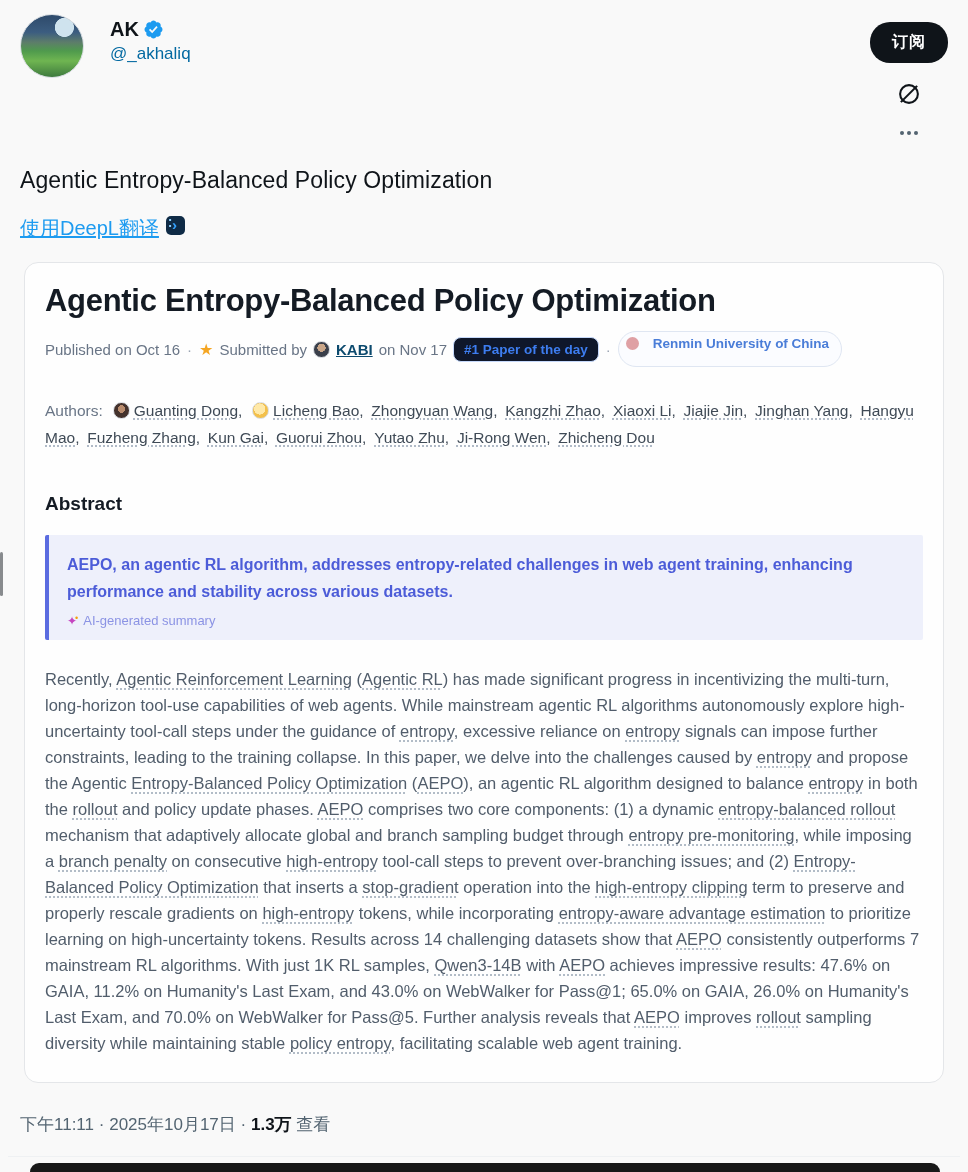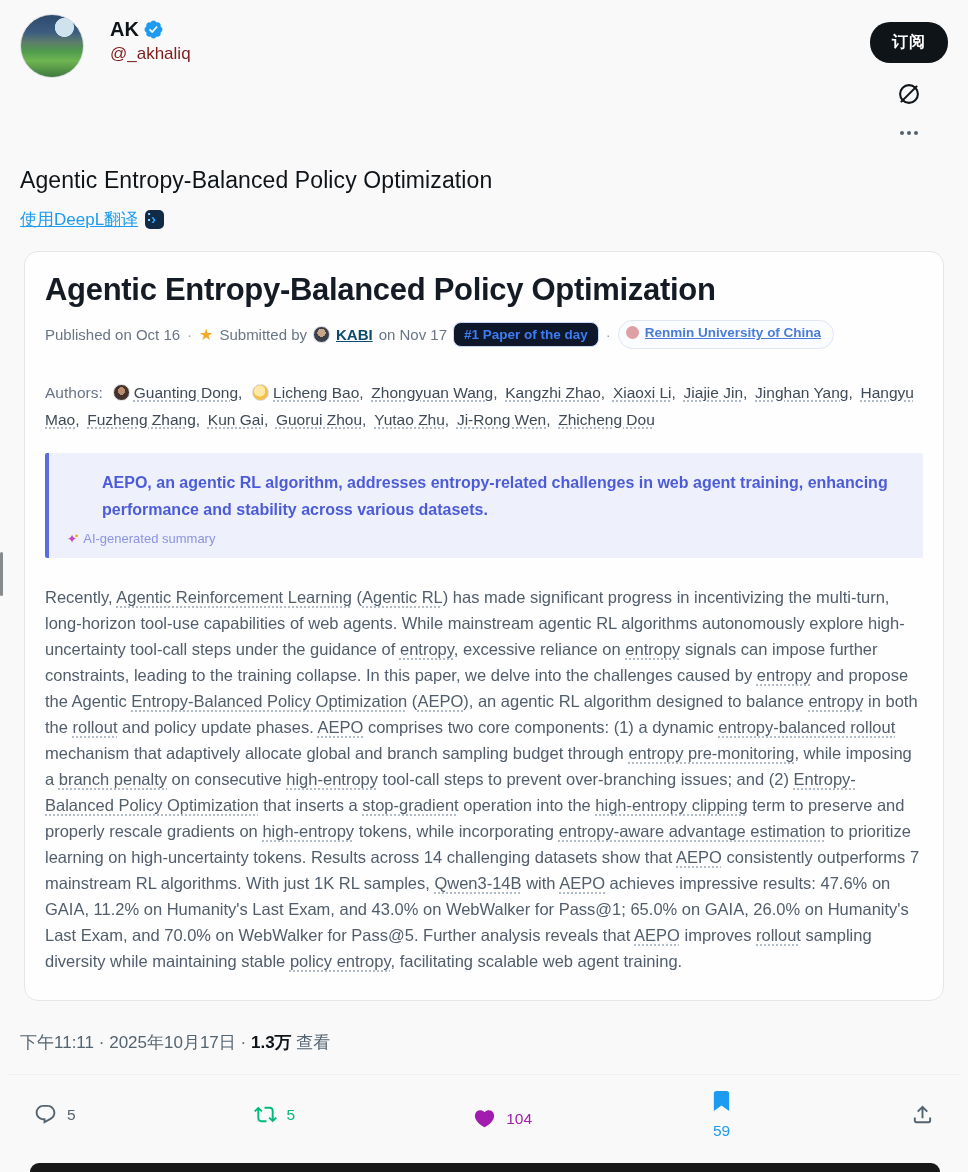--- a/index.html
+++ b/index.html
@@ -14,34 +14,34 @@
     width:64px; height:64px; border-radius:50%; flex:0 0 64px; overflow:hidden;
     background:
       radial-gradient(circle at 70% 20%, #cfe3ee 0 14%, transparent 15%),
       linear-gradient(180deg,#2e4a6b 0%,#3c5d80 28%,#5d7d6a 44%,#4f9a4d 58%,#6fb551 74%,#3e7a3e 100%);
     border:1px solid #d8dde2;
   }
   .header-names { margin-left:26px; padding-top:4px; min-width:0; }
   .name-row { display:flex; align-items:center; gap:4px; }
   .display-name { font-size:20px; font-weight:700; color:#0f1419; }
   .verified-badge { width:21px; height:21px; display:inline-block; }
-  .handle { font-size:17px; color:#7f1d1d; margin-top:3px; }
+  .handle { font-size:17px; color:#0369a1; margin-top:3px; }
   .header-actions { margin-left:auto; display:flex; align-items:center; gap:18px; padding-top:8px;flex-direction:column; }
   .subscribe-btn {
     background:#0f1419; color:#fff; border:none; border-radius:20px;
     font-size:16px; font-weight:700; padding:10px 22px; cursor:pointer;
     font-family:inherit; letter-spacing:1px;
   }
   .grok-icon { width:26px; height:26px; cursor:pointer; }
   .more-btn { display:flex; gap:3px; cursor:pointer; padding:6px 2px; }
   .more-btn i { width:4px; height:4px; border-radius:50%; background:#536471; }
   
   .tweet-text { padding:26px 20px 0 20px; font-size:23px; color:#0f1419; letter-spacing:.1px; }
   .translate-row { display:flex; align-items:center; gap:7px; padding:14px 20px 0 20px; }
-  .translate-link { font-size:17px; color:#1d9bf0; text-decoration:underline; cursor:pointer; }
+  .translate-link { font-size:20px; color:#1d9bf0; text-decoration:underline; cursor:pointer;margin-top:7px; }
   .deepl-icon {
     width:19px; height:19px; border-radius:5px; background:#0f2b46; position:relative; cursor:pointer;
   }
   .deepl-icon::before {
     content:"›"; position:absolute; left:6px; top:0px; color:#35a3ff; font-size:15px; font-weight:700;
   }
   .deepl-icon::after {
     content:"⁚"; position:absolute; left:2px; top:1px; color:#8fd0ff; font-size:11px; font-weight:700;
   }
   
@@ -58,39 +58,39 @@
     background:radial-gradient(circle at 50% 38%, #c9a689 0 34%, #3a3f4a 35%);
     border:1px solid #d0d4da;
   }
   .submitter-link { color:#0c4a6e; font-weight:700; text-decoration:underline; cursor:pointer; }
   .badge-top1 {
     background:#0f172a; border:1px solid #c6d9fb; color:#3d7df0; font-weight:700;
     font-size:13.5px; border-radius:8px; padding:4px 10px; cursor:pointer;
   }
   .badge-org {
     background:#fbfcff; border:1px solid #dfe6f2; color:#4a7dd8; font-weight:700;
-    font-size:13.5px; border-radius:999px; padding:4px 12px 8px 7px; cursor:pointer;
-    display:inline-flex; align-items:center; gap:6px;text-decoration:underline;
+    font-size:13.5px; border-radius:999px; padding:4px 12px 15px 7px; cursor:pointer;
+    display:inline-flex; align-items:center; gap:14px;
   }
   .org-dot { width:13px; height:13px; border-radius:50%; background:#dfa0a4; display:inline-block; }
   .authors-block { margin-top:30px; font-size:15.5px; line-height:27px; color:#3f4a56; }
   .authors-label { color:#697586; margin-right:8px; }
   .author-name { text-decoration:underline dotted #9aa7b7; text-underline-offset:3px; cursor:pointer; }
   .author-avatar {
     width:17px; height:17px; border-radius:50%; display:inline-block; vertical-align:-3px; margin:0 4px 0 2px;
     border:1px solid #d8dce2;
   }
   .author-avatar.dark { background:radial-gradient(circle at 50% 40%, #b98c6e 0 32%, #44322c 33%); }
   .author-avatar.gold { background:radial-gradient(circle at 45% 40%, #ffe9a8 0 45%, #f3c04b 46%); }
   .abstract-heading { margin-top:42px; font-size:19px; font-weight:700; color:#141b24; }
   .summary-box {
     margin-top:20px; background:#eef0fb; border-left:4px solid #5b6ce0;
     padding:16px 18px 12px 18px; border-radius:2px;
   }
-  .summary-text { color:#4c5cd8; font-size:16px; font-weight:700; line-height:27px;margin-left:35px; }
+  .summary-text { color:#4c5cd8; font-size:16px; font-weight:700; line-height:27px; }
   .summary-tag-row { display:flex; align-items:center; gap:5px; margin-top:8px; }
   .sparkle-icon { font-size:12px; color:#c544c0; }
   .sparkle-icon::after { content:"•"; color:#f59e0b; font-size:9px; vertical-align:4px; margin-left:-2px; }
   .summary-tag { font-size:13px; color:#8b93e4; }
   .abstract-body { margin-top:26px; font-size:16.5px; line-height:26px; color:#515d6b; }
   .abstract-body .ent { text-decoration:underline dotted #a3aebc; text-underline-offset:3.5px; }
   
   .timestamp-row { padding:30px 20px 0 20px; font-size:17px; color:#536471; }
   .views-count { font-weight:700; color:#0f1419; }
   .divider { border-top:1px solid #eff1f3; margin:20px 8px 0 8px; }
@@ -167,20 +167,21 @@
     <span class="badge-org">
       <span class="org-dot"></span>
       <span>Renmin University of China</span>
     </span>
   </div>
 
   <div class="authors-block">
     <span class="authors-label">Authors:</span><span><span class="author-avatar dark"></span><span class="author-name">Guanting Dong</span>, <span class="author-avatar gold"></span><span class="author-name">Licheng Bao</span>, <span class="author-name">Zhongyuan Wang</span>, <span class="author-name">Kangzhi Zhao</span>, <span class="author-name">Xiaoxi Li</span>, <span class="author-name">Jiajie Jin</span>, <span class="author-name">Jinghan Yang</span>, <span class="author-name">Hangyu Mao</span>, <span class="author-name">Fuzheng Zhang</span>, <span class="author-name">Kun Gai</span>, <span class="author-name">Guorui Zhou</span>, <span class="author-name">Yutao Zhu</span>, <span class="author-name">Ji-Rong Wen</span>, <span class="author-name">Zhicheng Dou</span></span>
   </div>
 
+  <div class="abstract-heading">Abstract</div>
 
   <div class="summary-box">
     <div class="summary-text">AEPO, an agentic RL algorithm, addresses entropy-related challenges in web agent training, enhancing performance and stability across various datasets.</div>
     <div class="summary-tag-row">
       <span class="sparkle-icon">✦</span>
       <span class="summary-tag">AI-generated summary</span>
     </div>
   </div>
 
   <div class="abstract-body"><span>Recently, </span><span class="ent">Agentic Reinforcement Learning</span><span> (</span><span class="ent">Agentic RL</span><span>) has made significant progress in incentivizing the multi-turn, long-horizon tool-use capabilities of web agents. While mainstream agentic RL algorithms autonomously explore high-uncertainty tool-call steps under the guidance of </span><span class="ent">entropy</span><span>, excessive reliance on </span><span class="ent">entropy</span><span> signals can impose further constraints, leading to the training collapse. In this paper, we delve into the challenges caused by </span><span class="ent">entropy</span><span> and propose the Agentic </span><span class="ent">Entropy-Balanced Policy Optimization</span><span> (</span><span class="ent">AEPO</span><span>), an agentic RL algorithm designed to balance </span><span class="ent">entropy</span><span> in both the </span><span class="ent">rollout</span><span> and policy update phases. </span><span class="ent">AEPO</span><span> comprises two core components: (1) a dynamic </span><span class="ent">entropy-balanced rollout</span><span> mechanism that adaptively allocate global and branch sampling budget through </span><span class="ent">entropy pre-monitoring</span><span>, while imposing a </span><span class="ent">branch penalty</span><span> on consecutive </span><span class="ent">high-entropy</span><span> tool-call steps to prevent over-branching issues; and (2) </span><span class="ent">Entropy-Balanced Policy Optimization</span><span> that inserts a </span><span class="ent">stop-gradient</span><span> operation into the </span><span class="ent">high-entropy clipping</span><span> term to preserve and properly rescale gradients on </span><span class="ent">high-entropy</span><span> tokens, while incorporating </span><span class="ent">entropy-aware advantage estimation</span><span> to prioritize learning on high-uncertainty tokens. Results across 14 challenging datasets show that </span><span class="ent">AEPO</span><span> consistently outperforms 7 mainstream RL algorithms. With just 1K RL samples, </span><span class="ent">Qwen3-14B</span><span> with </span><span class="ent">AEPO</span><span> achieves impressive results: 47.6% on GAIA, 11.2% on Humanity's Last Exam, and 43.0% on WebWalker for Pass@1; 65.0% on GAIA, 26.0% on Humanity's Last Exam, and 70.0% on WebWalker for Pass@5. Further analysis reveals that </span><span class="ent">AEPO</span><span> improves </span><span class="ent">rollout</span><span> sampling diversity while maintaining stable </span><span class="ent">policy entropy</span><span>, facilitating scalable web agent training.</span></div>

